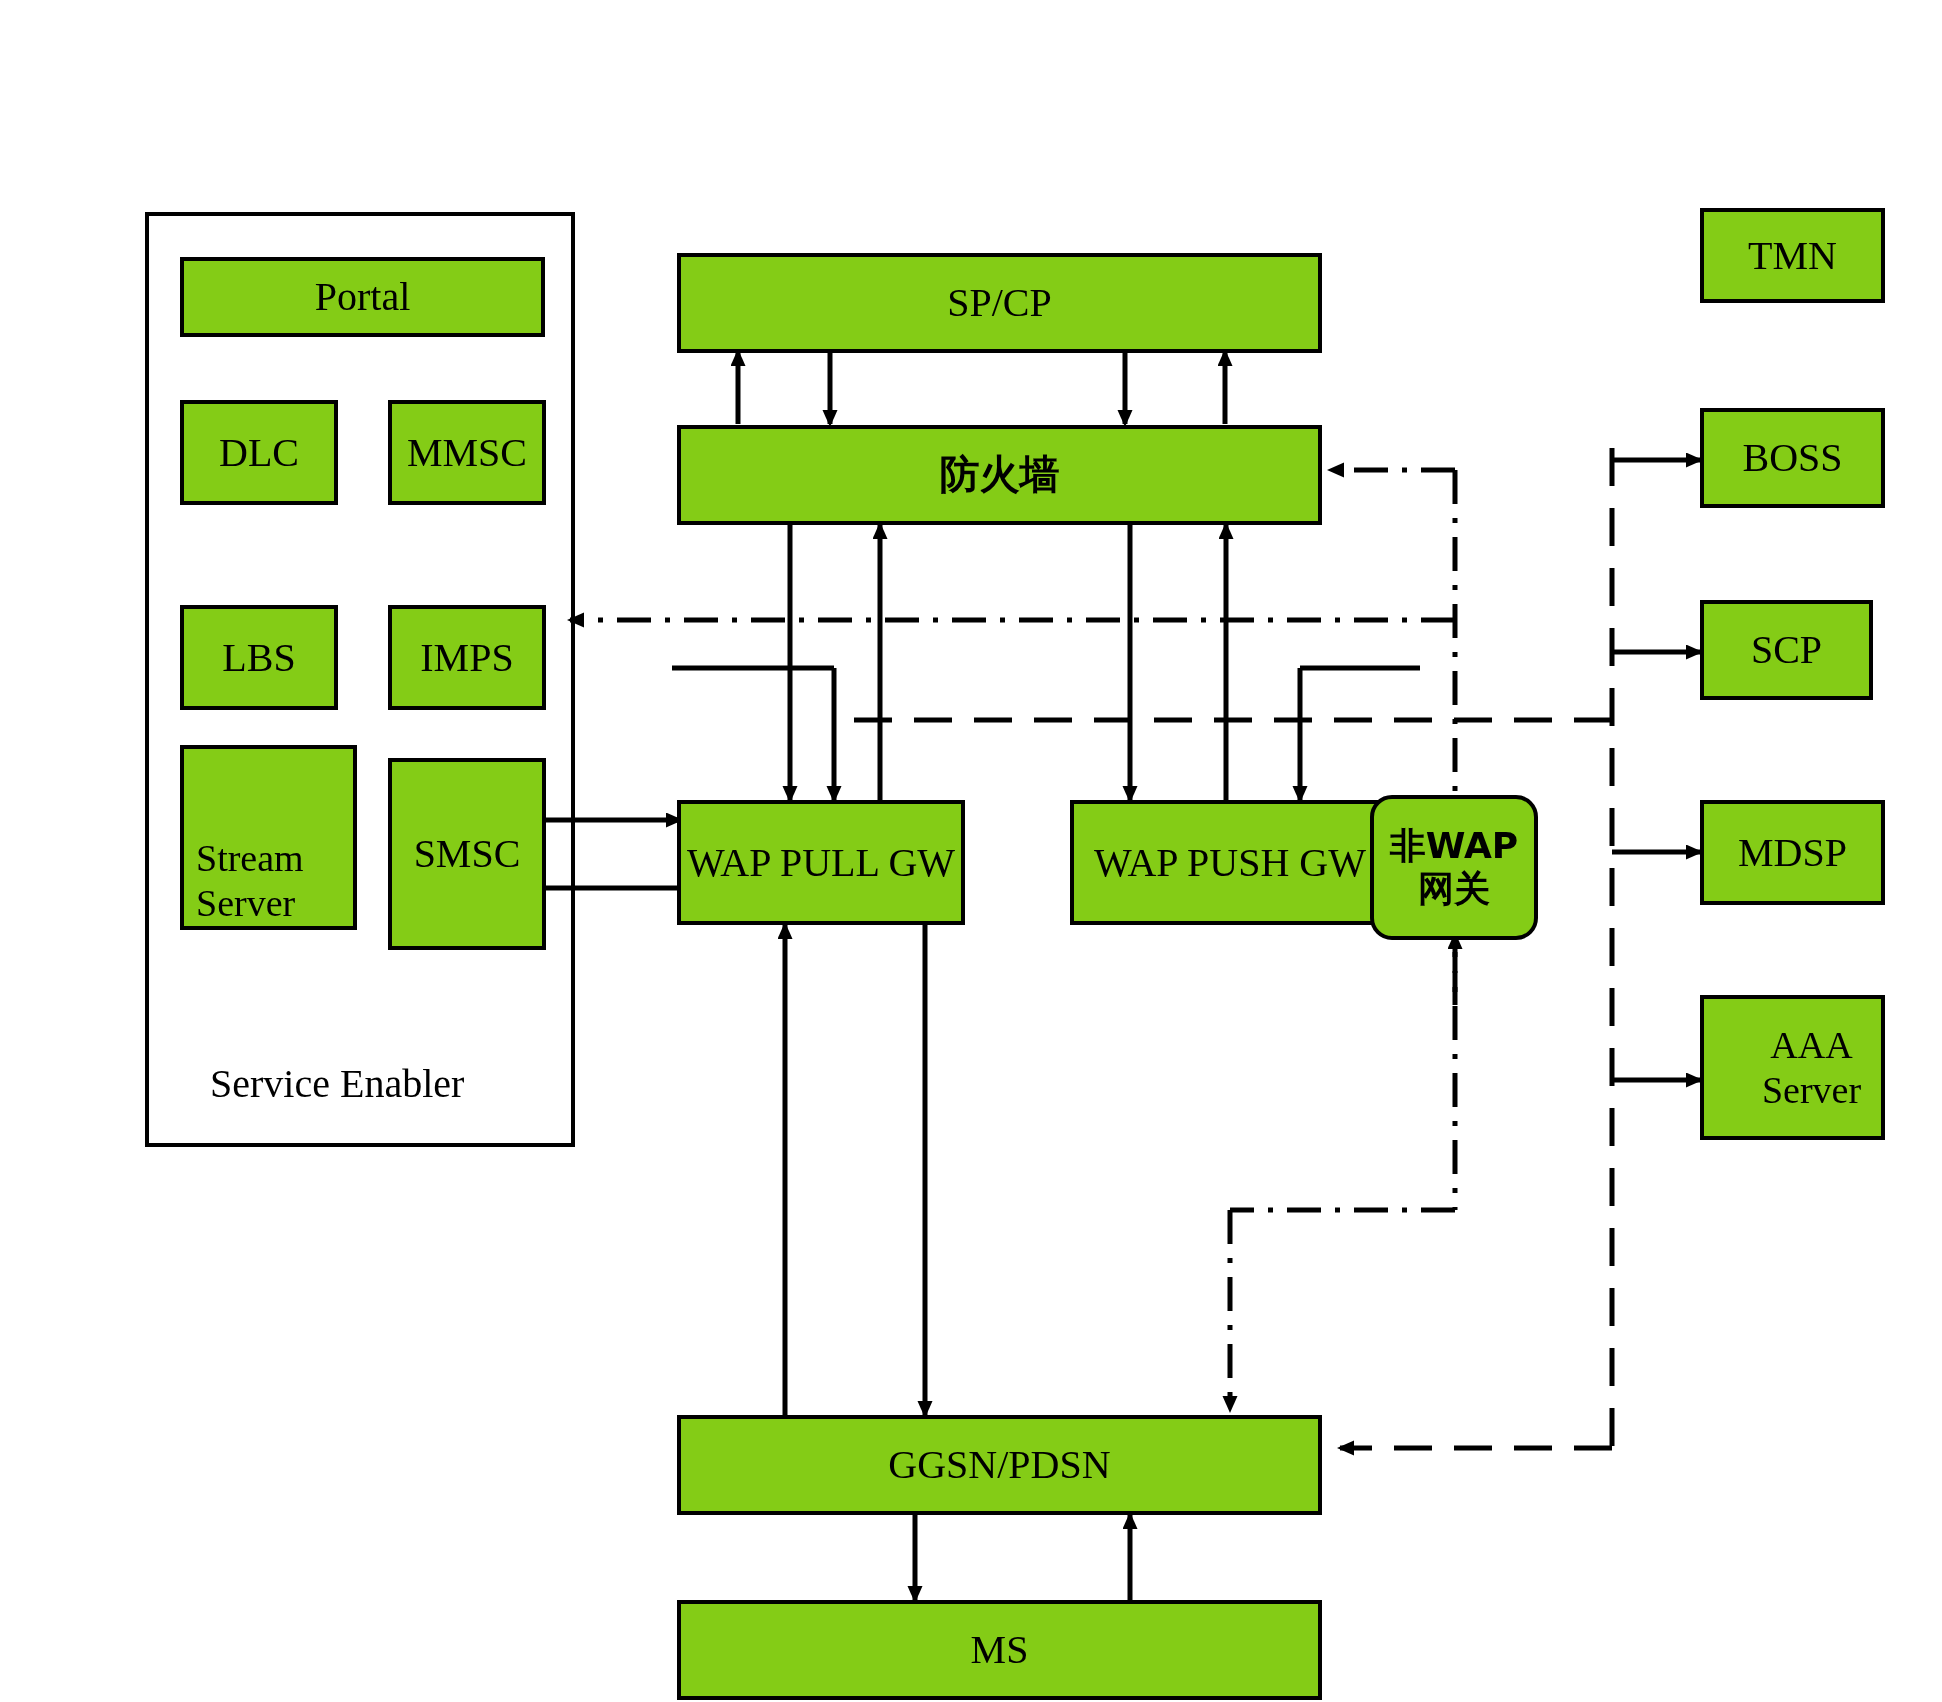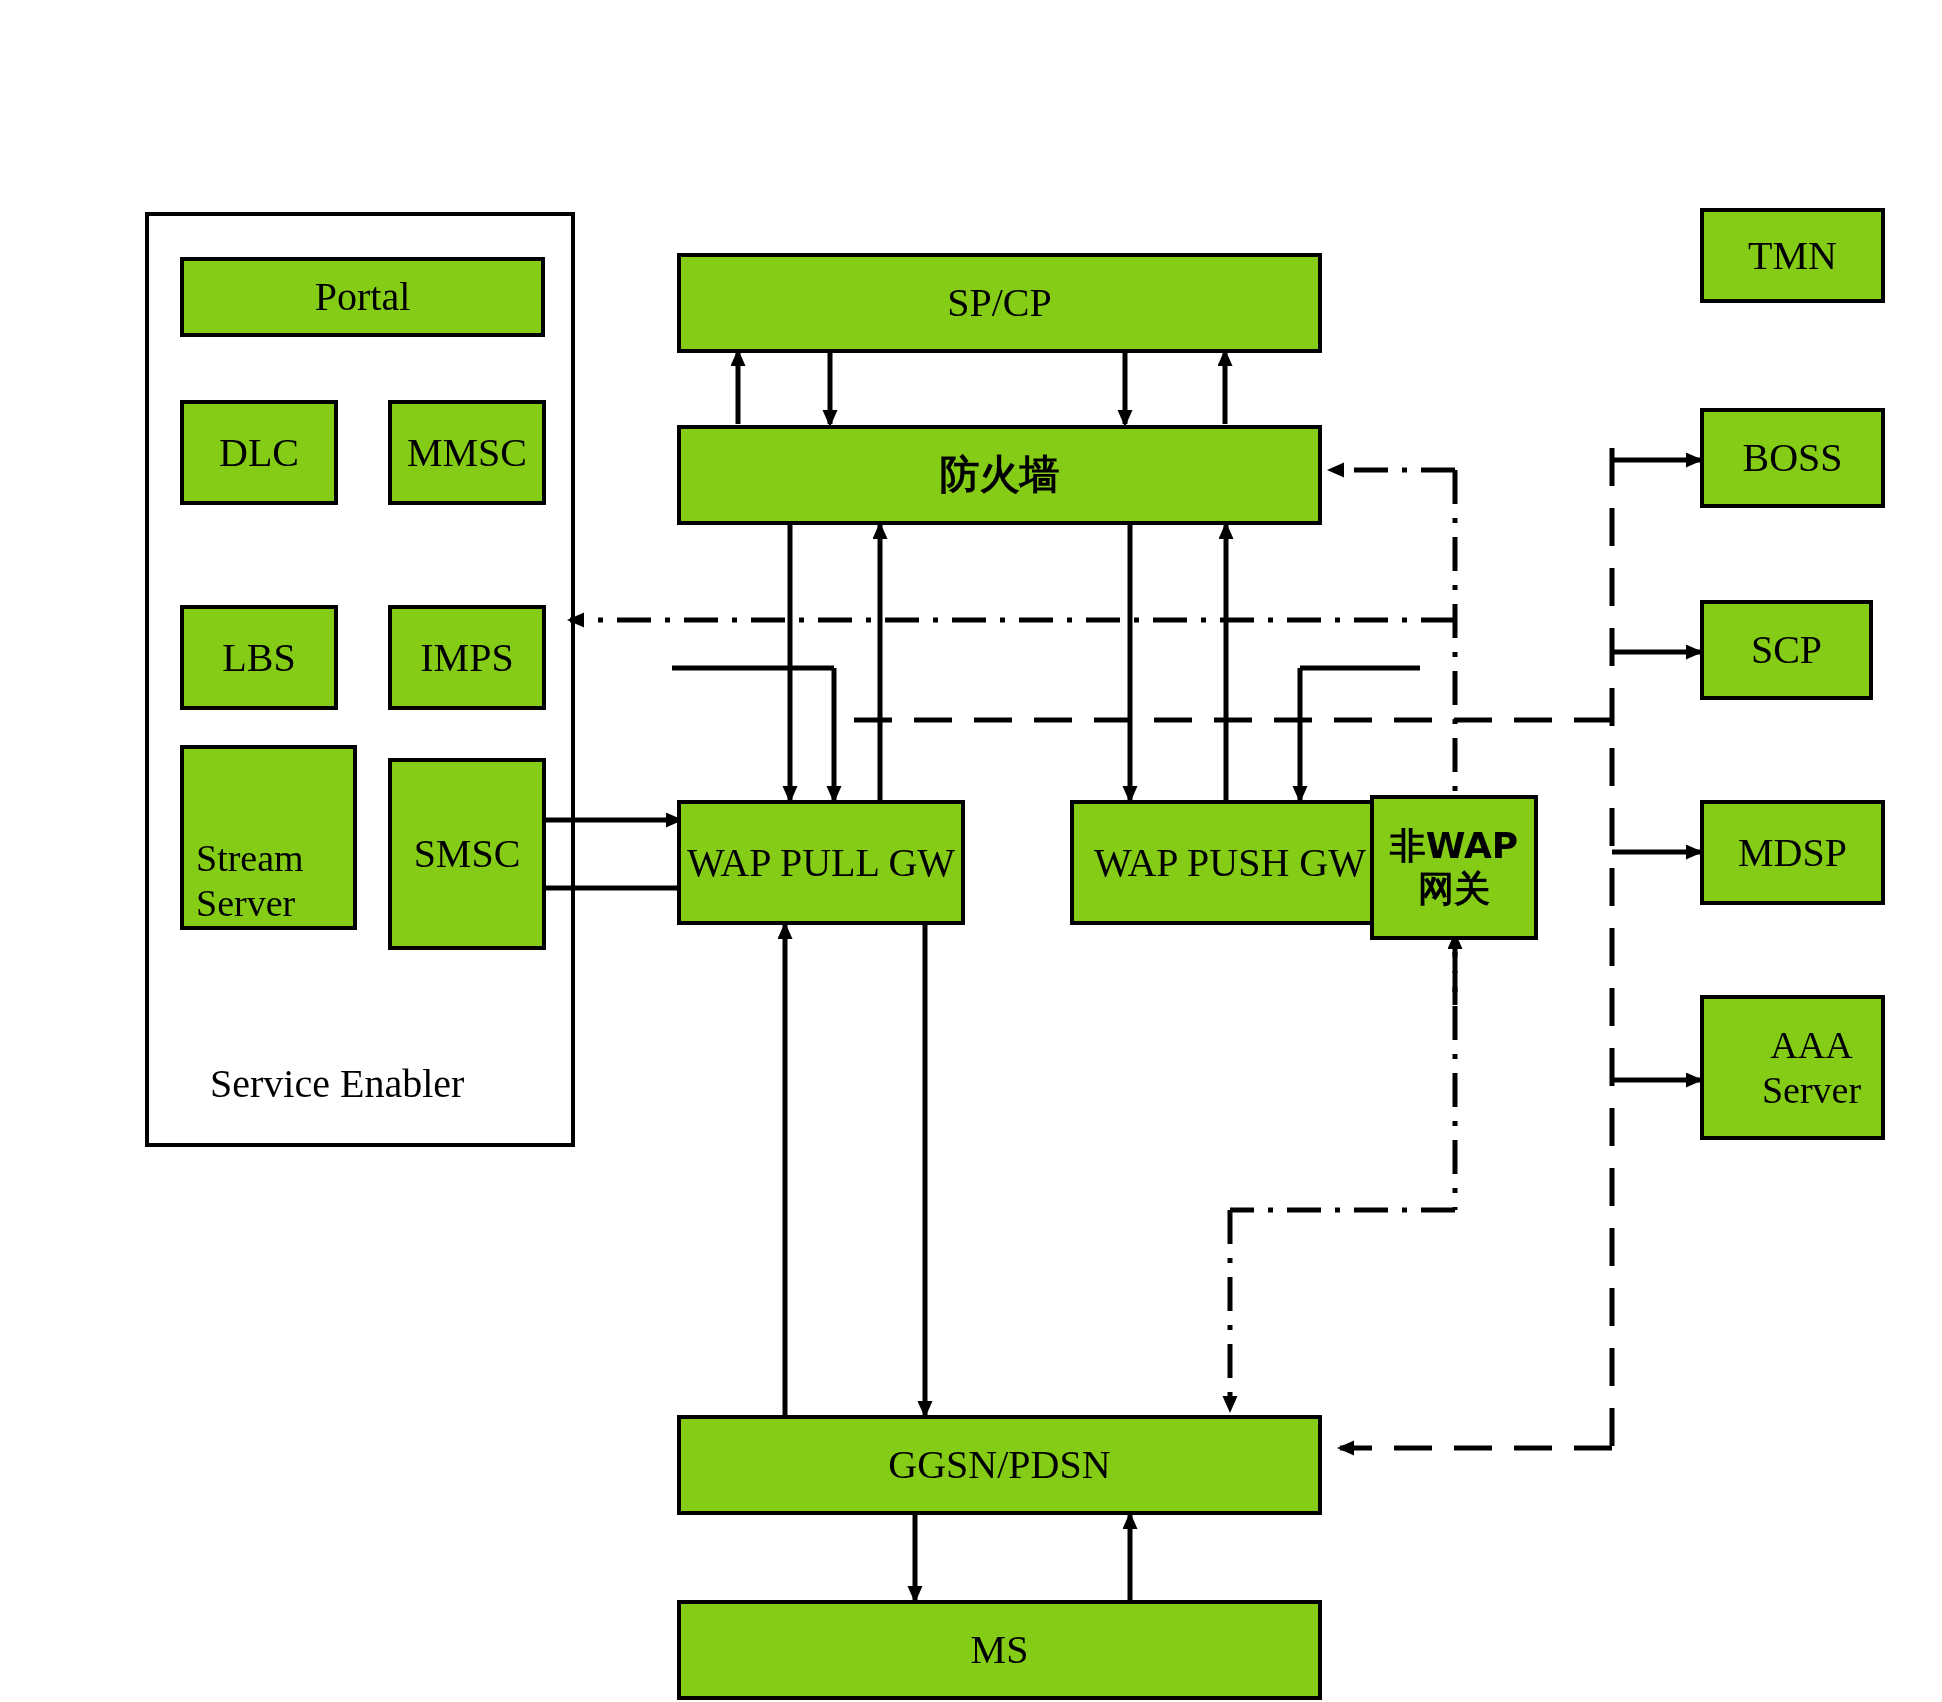--- a/index.html
+++ b/index.html
@@ -169,21 +169,21 @@
   </div>
 
   <div class="box f40" style="left:677px; top:800px; width:288px; height:125px;">
     <span>WAP PULL GW</span>
   </div>
 
   <div class="box f40" style="left:1070px; top:800px; width:320px; height:125px;">
     <span>WAP PUSH GW</span>
   </div>
 
-  <div class="box f36" style="left:1370px; top:795px; width:168px; height:145px;">
+  <div class="box f36" style="left:1370px; top:795px; width:168px; height:145px;border-radius:22px;">
     <div>
       <div class="cjk">非WAP</div>
       <div class="cjk">网关</div>
     </div>
   </div>
 
   <div class="box f40" style="left:677px; top:1415px; width:645px; height:100px;">
     <span>GGSN/PDSN</span>
   </div>
 

